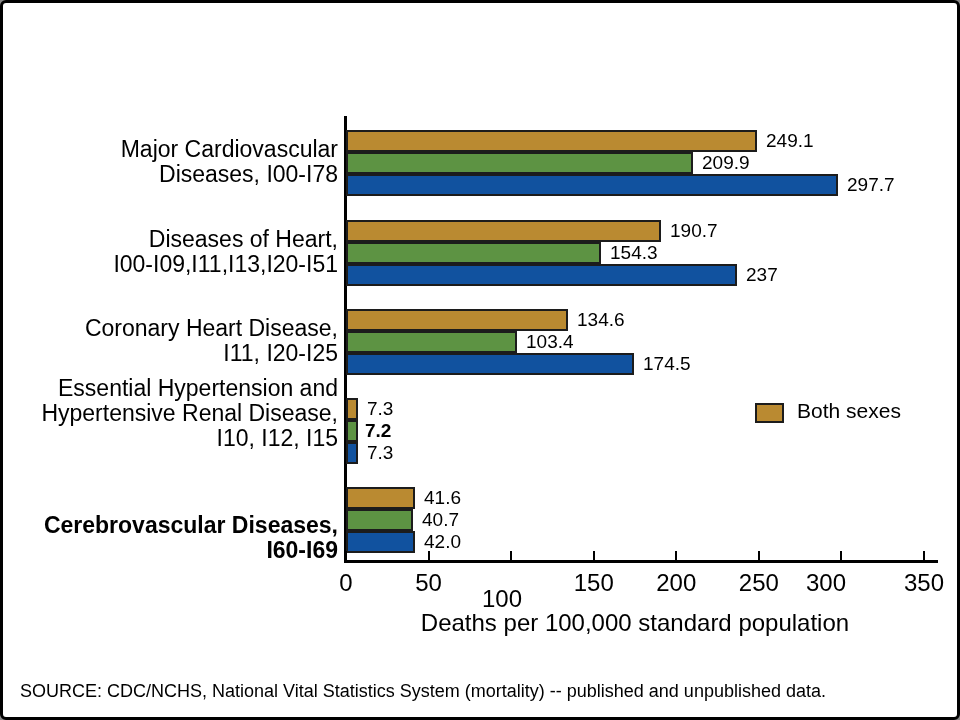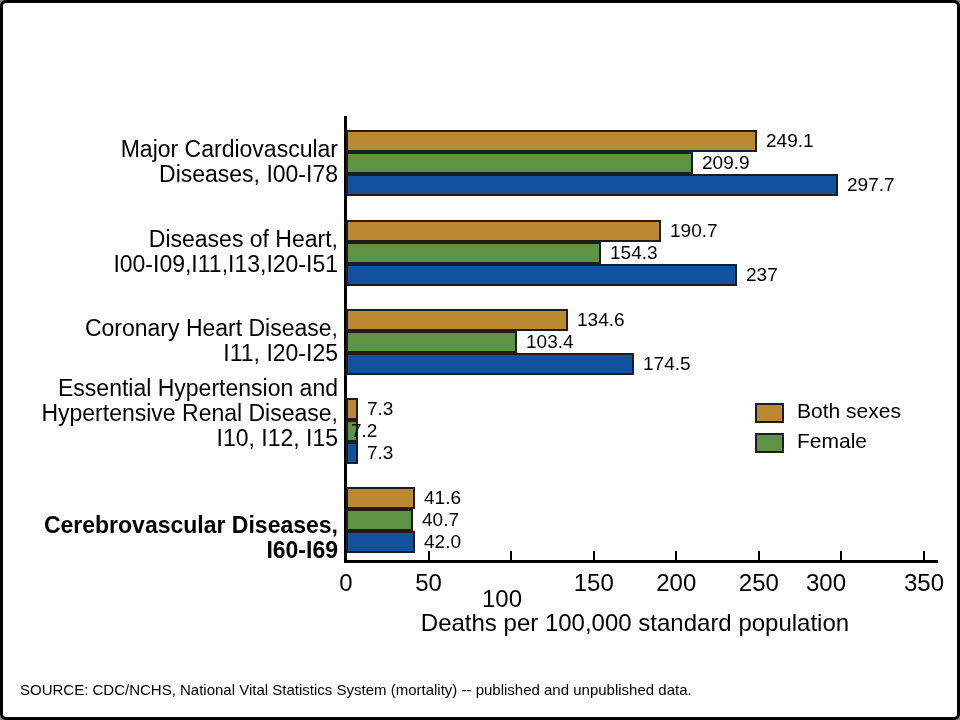--- a/index.html
+++ b/index.html
@@ -40,21 +40,21 @@
   }
   
   .legend{position:absolute; left:752px; top:390px;}
   .legend-item{display:flex; align-items:flex-end; height:30px;}
   .legend-swatch{
     width:29px; height:20px; box-sizing:border-box; border:2px solid #1c1c1c;
     flex:0 0 auto;
   }
   .legend-label{margin-left:13px; font-size:21px;}
   .source{
-    position:absolute; left:17px; top:678px; width:930px; font-size:15px;
+    position:absolute; left:17px; top:678px; width:930px; font-size:18px;
   }
 </style>
 </head>
 <body>
 
 <div class="frame">
 
 
   <div>
     <div id="cat-labels">
@@ -86,21 +86,21 @@
         <div class="bar-value" style="left: 743px; top: 261px;">237</div>
         <div class="bar" style="left: 343px; top: 306px; width: 222px; background: rgb(186, 138, 49);"></div>
         <div class="bar-value" style="left: 574px; top: 306px;">134.6</div>
         <div class="bar" style="left: 343px; top: 328px; width: 171px; background: rgb(93, 147, 67);"></div>
         <div class="bar-value" style="left: 523px; top: 328px;">103.4</div>
         <div class="bar" style="left: 343px; top: 350px; width: 288px; background: rgb(17, 82, 159);"></div>
         <div class="bar-value" style="left: 640px; top: 350px;">174.5</div>
         <div class="bar" style="left: 343px; top: 395px; width: 12px; background: rgb(186, 138, 49);"></div>
         <div class="bar-value" style="left: 364px; top: 395px;">7.3</div>
         <div class="bar" style="left: 343px; top: 417px; width: 12px; background: rgb(93, 147, 67);"></div>
-        <div class="bar-value" style="left: 348px; top: 417px;">7.2</div>
+        <div class="bar-value" style="left: 362px; top: 417px; font-weight: bold;">7.2</div>
         <div class="bar" style="left: 343px; top: 439px; width: 12px; background: rgb(17, 82, 159);"></div>
         <div class="bar-value" style="left: 364px; top: 439px;">7.3</div>
         <div class="bar" style="left: 343px; top: 484px; width: 69px; background: rgb(186, 138, 49);"></div>
         <div class="bar-value" style="left: 421px; top: 484px;">41.6</div>
         <div class="bar" style="left: 343px; top: 506px; width: 67px; background: rgb(93, 147, 67);"></div>
         <div class="bar-value" style="left: 419px; top: 506px;">40.7</div>
         <div class="bar" style="left: 343px; top: 528px; width: 69px; background: rgb(17, 82, 159);"></div>
         <div class="bar-value" style="left: 421px; top: 528px;">42.0</div>
       </div>
     <div class="x-axis"></div>
@@ -121,22 +121,18 @@
         <div class="x-tick-label" style="left: 823px;">300</div>
         <div class="x-tick" style="left: 920px;"></div>
         <div class="x-tick-label" style="left: 921px;">350</div>
       </div>
     <div class="x-caption">Deaths per 100,000 standard population</div>
     <div class="legend" id="legend">
         <div class="legend-item">
           <div class="legend-swatch" style="background: rgb(186, 138, 49);"></div>
           <div class="legend-label">Both sexes</div>
         </div>
-        <div class="legend-item">
-          <div class="legend-swatch" style="background: rgb(93, 147, 67);"></div>
-          <div class="legend-label">Female</div>
-        </div>
       </div>
   </div>
 
   <div class="source">SOURCE: CDC/NCHS, National Vital Statistics System (mortality) -- published and unpublished data.</div>
 
 </div>
 
 </body></html>

